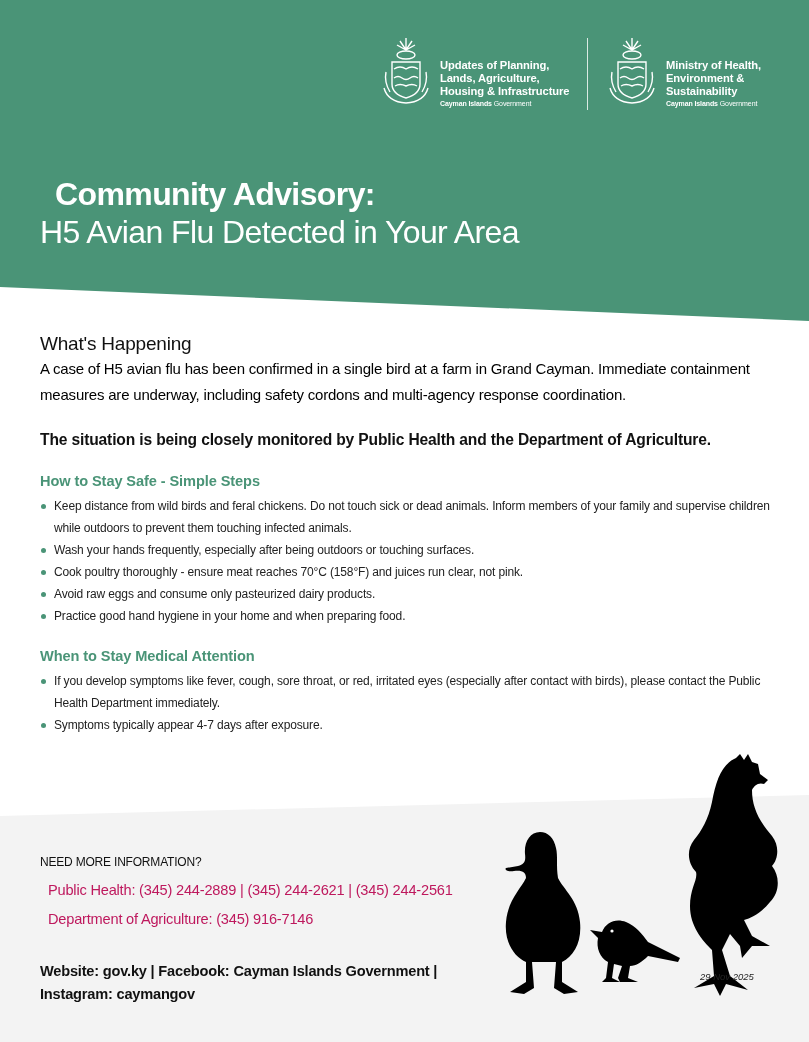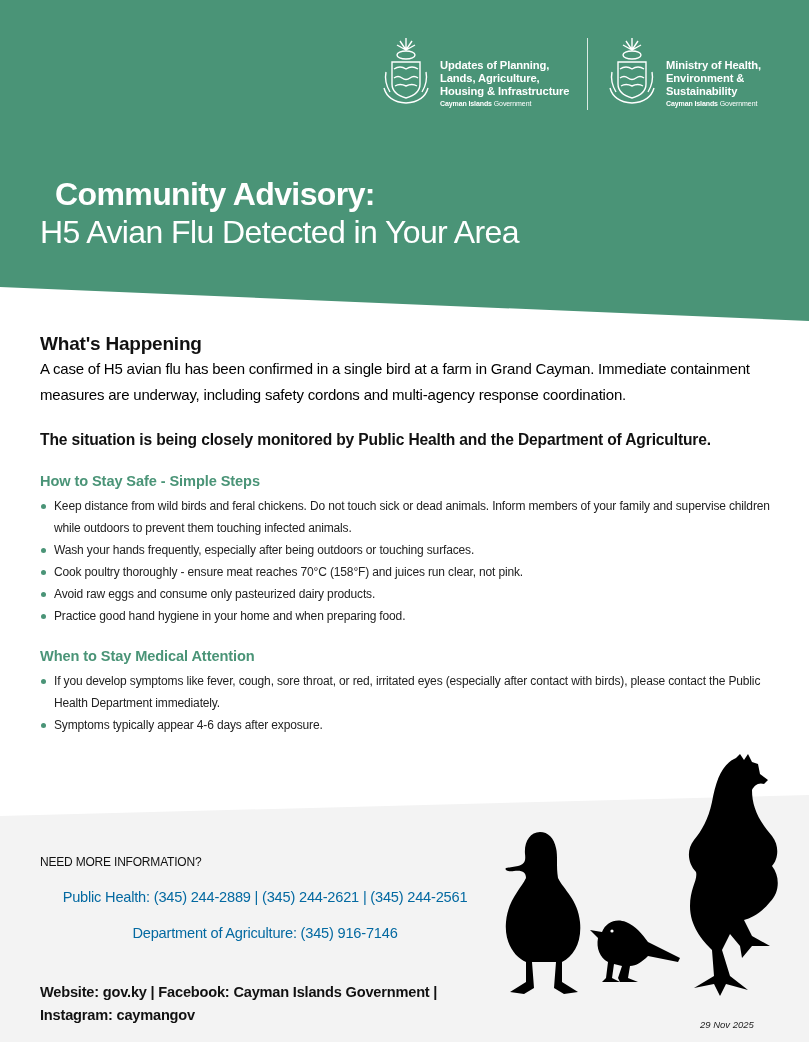--- a/index.html
+++ b/index.html
@@ -18,41 +18,41 @@
   .crest { width: 52px; height: 70px; margin-right: 8px; flex: none; }
   .ministry-text { color: #ffffff; font-size: 11.2px; line-height: 13px; font-weight: bold; padding-top: 23px; letter-spacing: -0.1px; }
   .ministry-text .gov { font-size: 7px; line-height: 10px; font-weight: bold; display: block; margin-top: 1px; }
   .ministry-text .gov span { font-weight: normal; }
   .logo-divider { position: absolute; left: 587px; top: 38px; width: 1px; height: 72px; background: rgba(255,255,255,0.8); }
 
   .title-1 { position: absolute; left: 55px; top: 176px; color: #fff; font-size: 32px; font-weight: bold; letter-spacing: -0.6px; }
   .title-2 { position: absolute; left: 40px; top: 214px; color: #fff; font-size: 32px; letter-spacing: -0.6px; }
 
   .content { position: absolute; left: 40px; top: 332px; width: 730px; }
-  .h-section { font-size: 19px; font-weight: bold; color: #111; margin: 0; line-height: 24px; letter-spacing: -0.2px; }
+  .h-section { font-size: 19px; font-weight: normal; color: #111; margin: 0; line-height: 24px; letter-spacing: -0.2px; }
   .intro { font-size: 15px; line-height: 26px; color: #000000; margin: 0; letter-spacing: -0.2px; }
   .bold-line { font-size: 15.6px; font-weight: bold; color: #111; margin: 21px 0 0 0; line-height: 22px; letter-spacing: -0.15px; }
   .h-green { font-size: 14.6px; font-weight: bold; color: #4a9477; margin: 20px 0 4px 0; line-height: 20px; letter-spacing: -0.1px; }
   ul.bullets { list-style: none; margin: 0; padding: 0; }
   ul.bullets li { position: relative; padding-left: 14px; font-size: 12px; line-height: 22px; color: #222; letter-spacing: -0.15px; }
   ul.bullets li .dot { position: absolute; left: 1px; top: 9px; width: 5px; height: 5px; border-radius: 50%; background: #4a9477; }
   .h-green.second { margin-top: 19px; }
 
   .footer-band {
     position: absolute; left: 0; top: 790px; width: 809px; height: 252px; background: #f3f3f3;
     clip-path: polygon(0 26px, 809px 5px, 809px 252px, 0 252px);
   }
   .info { position: absolute; left: 40px; top: 852px; width: 450px; }
   .info-h { font-size: 12px; font-weight: normal; color: #111; line-height: 20px; margin: 0; letter-spacing: -0.2px; }
-  .info-line { font-size: 14.6px; color: #0369a1; line-height: 21px; margin: 15px; letter-spacing: -0.2px; text-align: center; }
+  .info-line { font-size: 14.6px; color: #be185d; line-height: 21px; margin: 8px; letter-spacing: -0.2px; }
   .info-gap { height: 22px; }
   .info-bold { font-size: 14.6px; font-weight: bold; color: #111; line-height: 23px; margin: 0; letter-spacing: -0.2px; }
 
   .birds { position: absolute; left: 490px; top: 750px; width: 319px; height: 260px; }
-  .date { position: absolute; left: 700px; top: 971px; font-size: 9.5px; font-style: italic; color: #222; margin-top: 48px; }
+  .date { position: absolute; left: 700px; top: 971px; font-size: 9.5px; font-style: italic; color: #222; }
 </style>
 </head>
 <body>
 
 <div class="header-band"></div>
 
 <div class="logo-group left">
   <svg class="crest" viewBox="0 0 52 70">
     <g fill="none" stroke="#fff" stroke-width="1.4">
       <path d="M26 2 L26 14 M20 5 L26 14 L32 5 M17 9 L26 14 L35 9"></path>
@@ -109,21 +109,21 @@
     <li><span class="dot"></span><span>Keep distance from wild birds and feral chickens. Do not touch sick or dead animals. Inform members of your family and supervise children while outdoors to prevent them touching infected animals.</span></li>
     <li><span class="dot"></span><span>Wash your hands frequently, especially after being outdoors or touching surfaces.</span></li>
     <li><span class="dot"></span><span>Cook poultry thoroughly - ensure meat reaches 70°C (158°F) and juices run clear, not pink.</span></li>
     <li><span class="dot"></span><span>Avoid raw eggs and consume only pasteurized dairy products.</span></li>
     <li><span class="dot"></span><span>Practice good hand hygiene in your home and when preparing food.</span></li>
   </ul>
 
   <h3 class="h-green second">When to Stay Medical Attention</h3>
   <ul class="bullets">
     <li><span class="dot"></span><span>If you develop symptoms like fever, cough, sore throat, or red, irritated eyes (especially after contact with birds), please contact the Public Health Department immediately.</span></li>
-    <li><span class="dot"></span><span>Symptoms typically appear 4-6 days after exposure.</span></li>
+    <li><span class="dot"></span><span>Symptoms typically appear 4-7 days after exposure.</span></li>
   </ul>
 </div>
 
 <div class="footer-band"></div>
 
 <div class="info">
   <p class="info-h">NEED MORE INFORMATION?</p>
   <p class="info-line">Public Health: (345) 244-2889 | (345) 244-2621 | (345) 244-2561</p>
   <p class="info-line">Department of Agriculture: (345) 916-7146</p>
   <div class="info-gap"></div>

